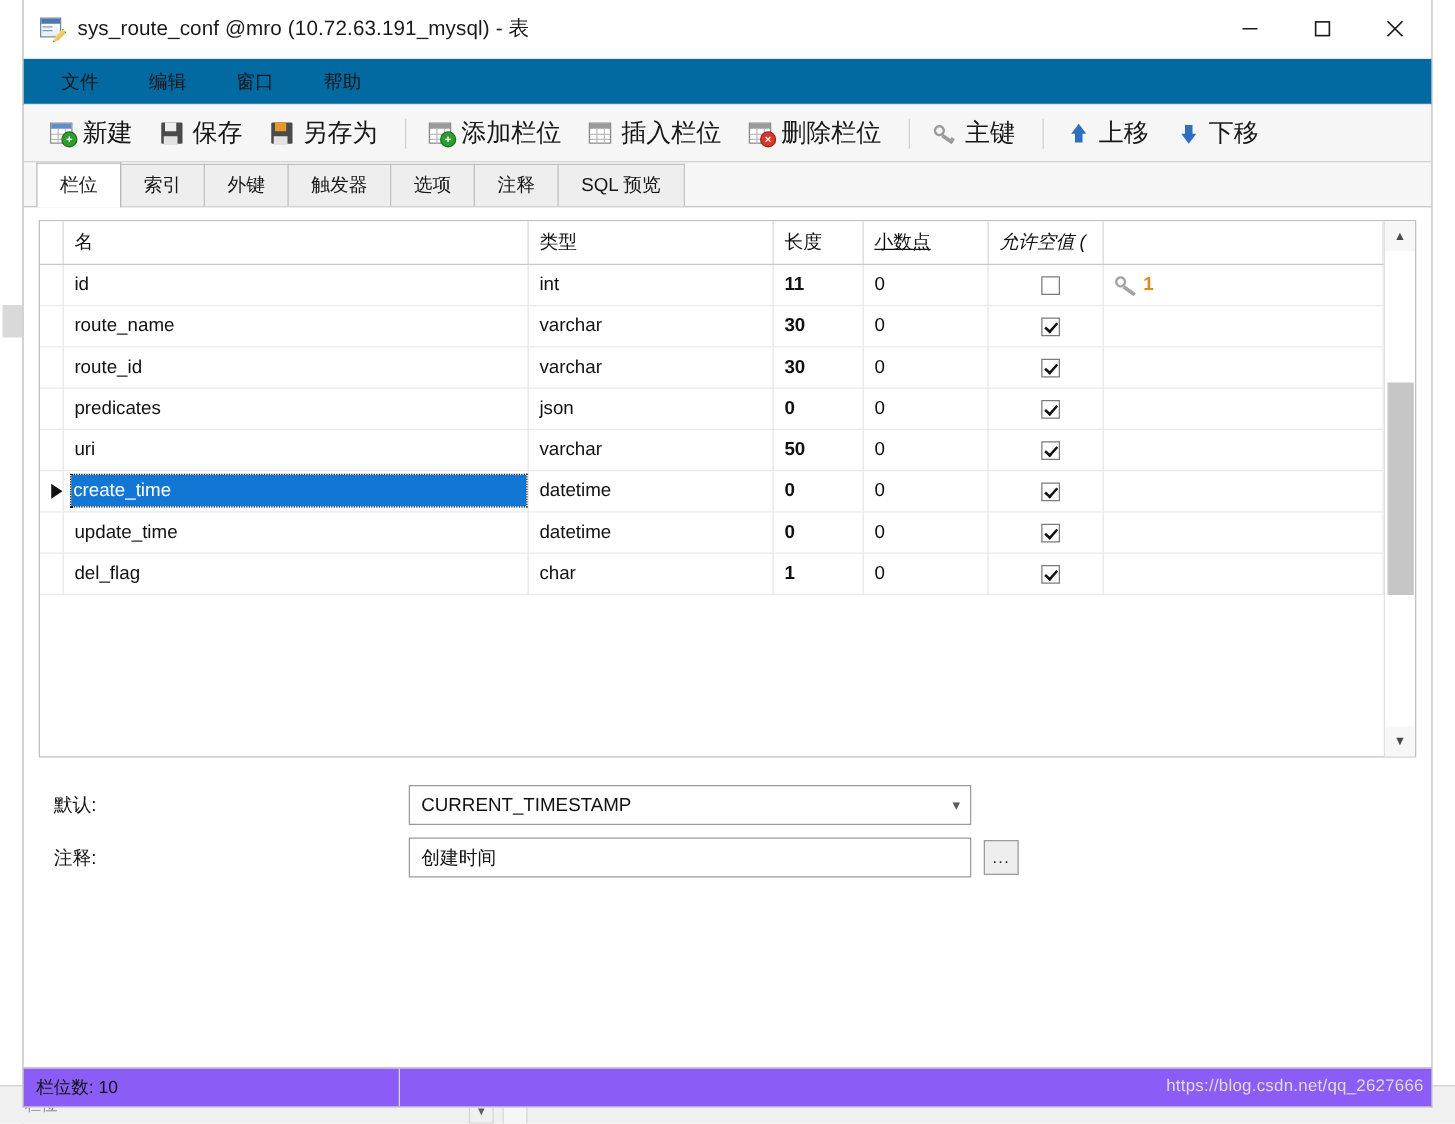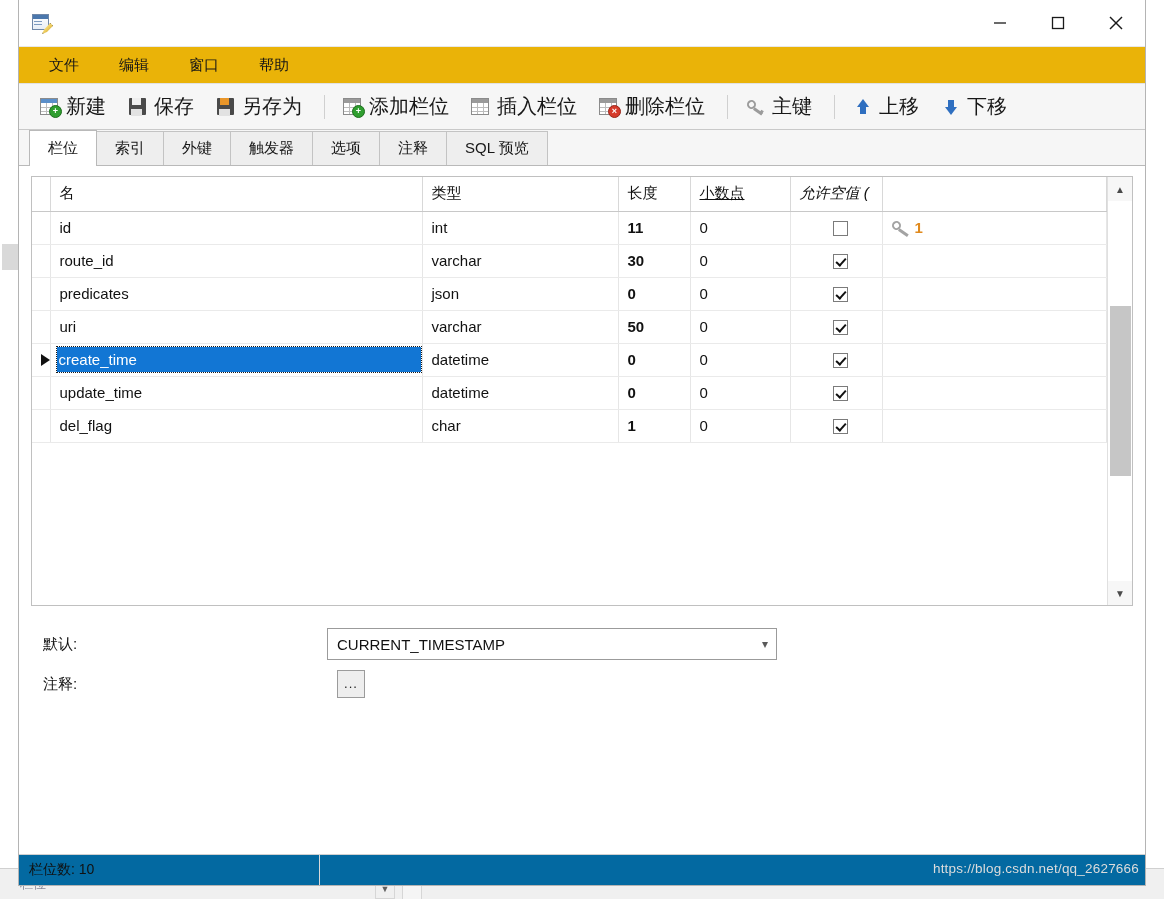--- a/index.html
+++ b/index.html
@@ -142,21 +142,21 @@
     display: flex; align-items: center; justify-content: center;
     background: transparent;
     border: none;
     cursor: default;
   }
   .winbtn svg { display: block; }
 
   
   .menubar {
     height: 36px;
-    background: #eab308;
+    background: #0369a1;
     border-bottom: 1px solid #e2e2e2;
     display: flex;
     align-items: center;
     padding-left: 14px;
     flex: none;
   }
   .menu-item {
     font-size: 15px;
     color: #161616;
     padding: 4px 16px;
@@ -534,21 +534,21 @@
     display: flex; align-items: center; justify-content: center;
     font-size: 13px; color: #222; letter-spacing: 1px;
     line-height: 0;
     cursor: default;
     box-sizing: border-box;
   }
 
   
   .statusbar {
     height: 30px;
-    background: #0369a1;
+    background: #8b5cf6;
     border-top: 1px solid #d0d0d0;
     display: flex;
     align-items: center;
     flex: none;
     position: relative;
   }
   .status-text {
     font-size: 14px;
     color: #111111;
     padding-left: 10px;
@@ -586,20 +586,21 @@
 <div id="main-window">
 
   <div class="titlebar">
     <div class="title-icon">
       <div class="sheet"></div>
       <div class="sheet-head"></div>
       <div class="sheet-l1"></div>
       <div class="sheet-l2"></div>
       <div class="pencil"></div>
     </div>
+    <div class="title-text">sys_route_conf @mro (10.72.63.191_mysql) - 表</div>
     <div class="winbtns">
       <div class="winbtn">
         <svg width="14" height="14" viewBox="0 0 14 14">
           <line x1="1" y1="7" x2="13" y2="7" stroke="#1a1a1a" stroke-width="1.3"></line>
         </svg>
       </div>
       <div class="winbtn">
         <svg width="14" height="14" viewBox="0 0 14 14">
           <rect x="1.5" y="1.5" width="11" height="11" fill="none" stroke="#1a1a1a" stroke-width="1.3"></rect>
         </svg>
@@ -759,20 +760,29 @@
                 <td class="c-null"><span class="cbox"></span></td>
                 <td class="c-key">
                   <span class="keycell">
                     <span class="key-mini">
                       <span class="kr"></span>
                       <span class="ks"></span>
                     </span>
                     <span class="key-num">1</span>
                   </span>
                 </td>
+              </tr>
+              <tr>
+                <td class="indic"></td>
+                <td class="c-name">route_name</td>
+                <td class="c-type">varchar</td>
+                <td class="c-len">30</td>
+                <td class="c-dec">0</td>
+                <td class="c-null"><span class="cbox checked"></span></td>
+                <td class="c-key"></td>
               </tr>
               <tr>
                 <td class="indic"></td>
                 <td class="c-name">route_id</td>
                 <td class="c-type">varchar</td>
                 <td class="c-len">30</td>
                 <td class="c-dec">0</td>
                 <td class="c-null"><span class="cbox checked"></span></td>
                 <td class="c-key"></td>
               </tr>
@@ -839,20 +849,21 @@
     <div class="formarea">
       <div class="frow">
         <div class="flabel">默认:</div>
         <div class="fcombo">
           <span>CURRENT_TIMESTAMP</span>
           <span class="chev">▾</span>
         </div>
       </div>
       <div class="frow">
         <div class="flabel">注释:</div>
+        <div class="ftext">创建时间</div>
         <div class="ellipsis-btn">...</div>
       </div>
     </div>
   </div>
 
   <div class="statusbar">
     <div class="status-text">栏位数: 10</div>
     <div class="status-div"></div>
     <div class="watermark">https://blog.csdn.net/qq_2627666</div>
   </div>

